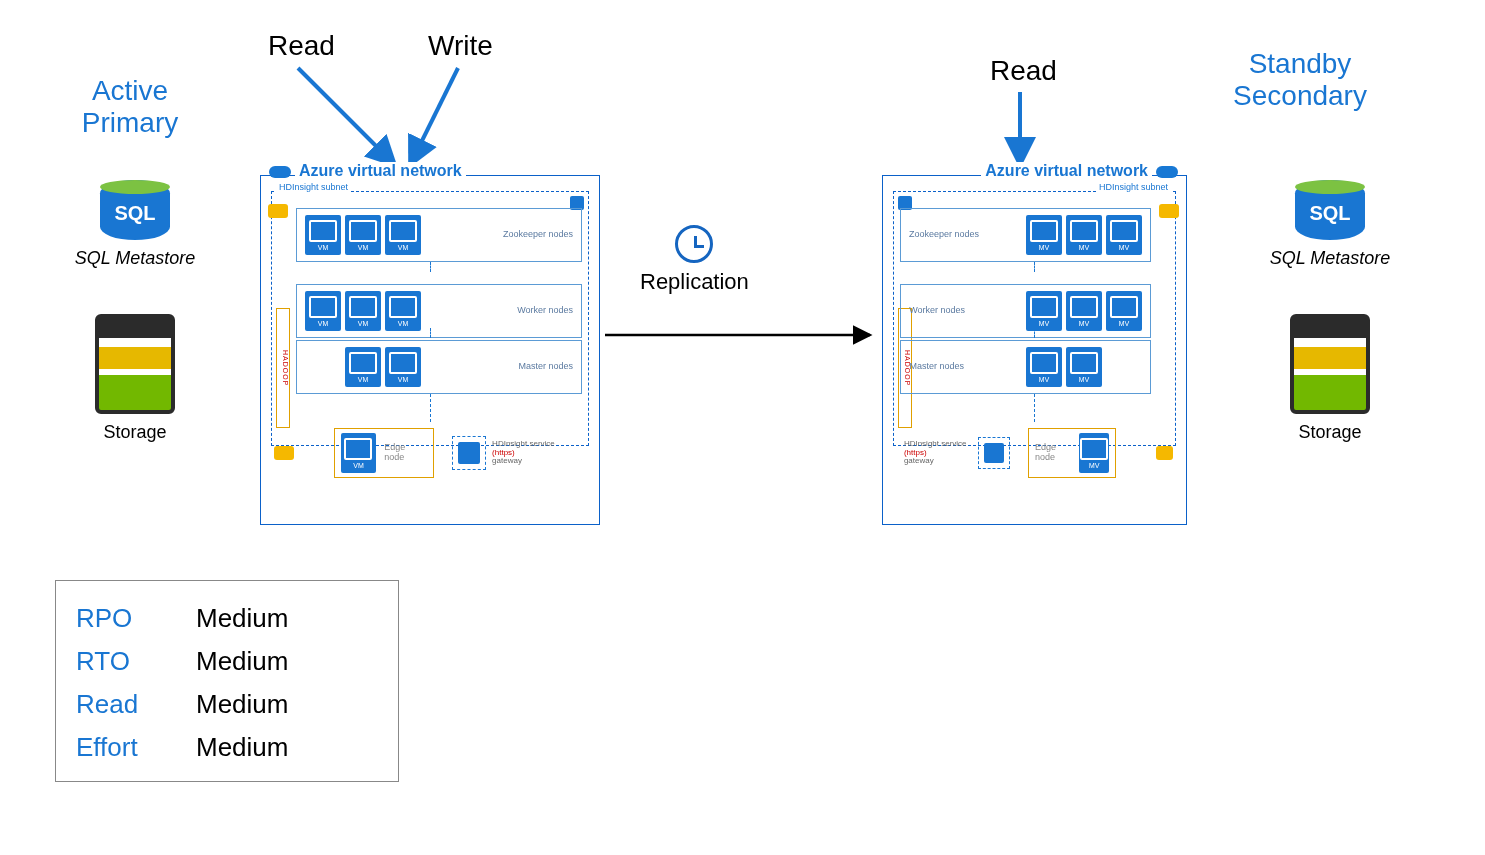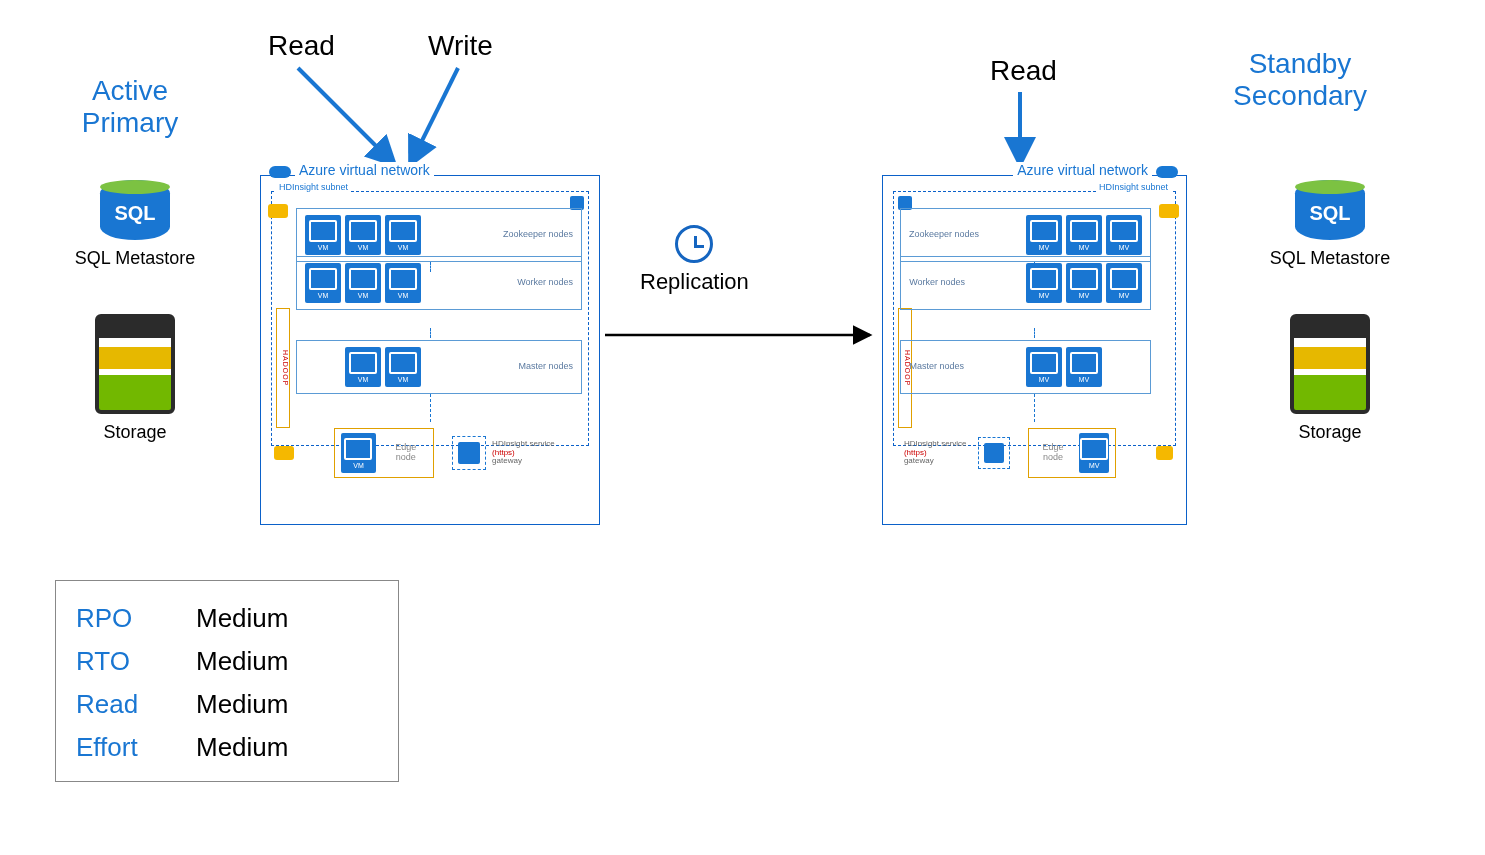--- a/index.html
+++ b/index.html
@@ -33,41 +33,41 @@
     position: relative;
   }
   .sql-icon:before {
     content: ""; position: absolute; left:0; right:0; top:0; height:14px;
     background: #7cc242; border-radius: 50%/50%;
   }
   .sql-icon span {
     position:absolute; left:0; right:0; top:22px;
     color:#fff; font-weight:bold; font-size:20px; text-align:center;
   }
-  .sql-caption { font-size: 18px; margin-bottom: 45px; }
+  .sql-caption { font-size: 18px; margin-bottom: 45px; font-style: italic; }
 
   .storage-icon {
     width: 80px; height: 100px; margin: 0 auto 8px;
     background: linear-gradient(180deg,#2b2b2b 0 22%, #fff 22% 32%, #e6b800 32% 55%, #fff 55% 62%, #72b800 62% 100%);
     border: 4px solid #2b2b2b;
     border-radius: 6px;
   }
   .storage-caption { font-size: 18px; }
   svg.top-lines { position: absolute; left:0; top:0; width:1485px; height:855px; pointer-events:none; }
 
   
   .vnet {
     border: 1px solid #0b61c9;
     background:#fff;
   }
   .vnet-left { left: 260px; top: 175px; width: 340px; height: 350px; }
   .vnet-right { left: 882px; top: 175px; width: 305px; height: 350px; transform: scaleX(-1); }
   .vnet-header {
     position:absolute; left:6px; top:-14px;
-    font-size:14px; color:#1976d2; background:#fff; padding:0 4px;
+    font-size:16px; color:#1976d2; background:#fff; padding:0 4px;font-weight:bold;
   }
   .vnet-right .inner-text { transform: scaleX(-1); display:inline-block; }
   .vnet-right .inner-text-block { transform: scaleX(-1); }
 
   .cloud-icon {
     position:absolute; left:8px; top:-10px; width:22px; height:12px;
     background:#1878d4; border-radius: 8px;
   }
   .subnet {
     position:absolute; left:10px; top:15px; right:10px; height:255px;
@@ -92,23 +92,23 @@
   .vm-box {
     width:36px; height:40px; background:#1976d2; border-radius:2px;
     position:relative; display:flex; flex-direction:column; align-items:center; justify-content:center;
   }
   .vm-box:before {
     content:""; width:24px; height:18px; border:2px solid #fff; border-radius:2px;
   }
   .vm-box:after {
     content:"VM"; color:#fff; font-size:7px; margin-top:2px;
   }
-  .tier-label { font-size:9px; color:#5b7aa0; margin-left:auto; text-align:center; line-height:1.1; }
+  .tier-label { font-size:9px; color:#5b7aa0; margin-left:auto; text-align:left; line-height:1.1; }
   .tier-zk { top:16px; }
-  .tier-wk { top:64px; }
+  .tier-wk { top:92px; }
   .tier-mst { top:148px; }
   .mst .vm-group { margin-left:40px; }
 
   .dash-conn {
     position:absolute; left:50%; width:0; height:10px;
     border-left:1px dashed #1976d2; margin-left:-0.5px;
   }
   .conn1 { top:70px; }
   .conn2 { top:136px; }
   .conn3 { top:202px; height:28px; }

